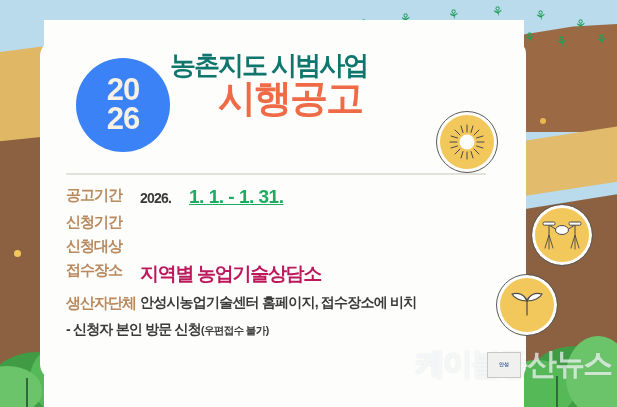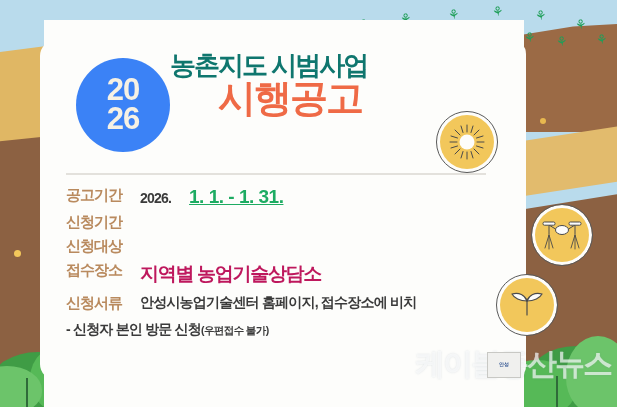--- a/index.html
+++ b/index.html
@@ -280,21 +280,21 @@
     </div>
 
     <div class="row" style="margin-bottom:7px;">
       <div class="row-label">접수장소</div>
       <div class="row-value">
         <span class="v-green-bold">지역별 농업기술상담소</span>
       </div>
     </div>
 
     <div class="row" style="margin-bottom:8px;">
-      <div class="row-label">신청서류</div>
+      <div class="row-label">생산자단체</div>
       <div class="row-value">
         <span>안성시농업기술센터 홈페이지, 접수장소에 비치</span>
       </div>
     </div>
 
     <div class="row" style="margin-bottom:2px;">
       <div class="row-value">
         <span>- 신청자 본인 방문 신청</span><span class="v-small">(우편접수 불가)</span>
       </div>
     </div>

